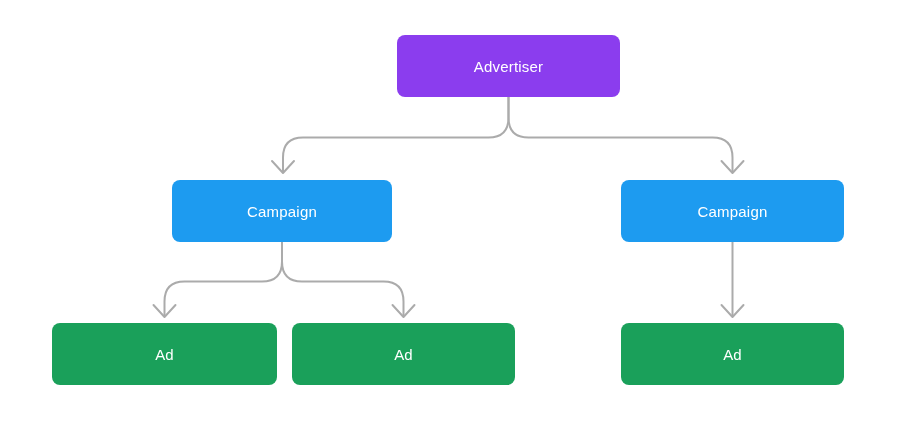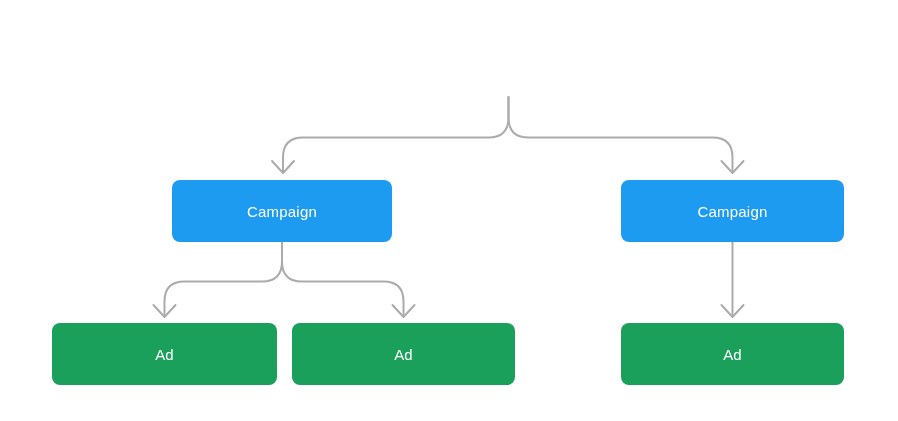--- a/index.html
+++ b/index.html
@@ -69,20 +69,23 @@
     <path d="M 282 242 L 282 261.5 Q 282 281.5 262 281.5 L 184.5 281.5 Q 164.5 281.5 164.5 301.5 L 164.5 316" style="stroke: rgb(171, 171, 171);"></path>
     <polyline points="153.5,305 164.5,317 175.5,305" style="stroke: rgb(171, 171, 171);"></polyline>
 
     <path d="M 282 242 L 282 261.5 Q 282 281.5 302 281.5 L 383.5 281.5 Q 403.5 281.5 403.5 301.5 L 403.5 316" style="stroke: rgb(171, 171, 171);"></path>
     <polyline points="392.5,305 403.5,317 414.5,305" style="stroke: rgb(171, 171, 171);"></polyline>
 
     <path d="M 732.5 242 L 732.5 316" style="stroke: rgb(171, 171, 171);"></path>
     <polyline points="721.5,305 732.5,317 743.5,305" style="stroke: rgb(171, 171, 171);"></polyline>
   </svg>
 
+  <div class="node node-advertiser" style="background-color: rgb(139, 61, 238);">
+    <span class="node-label" style="color: rgb(255, 255, 255);">Advertiser</span>
+  </div>
 
   <div class="node node-campaign-left" style="background-color: rgb(29, 155, 240);">
     <span class="node-label" style="color: rgb(255, 255, 255);">Campaign</span>
   </div>
 
   <div class="node node-campaign-right" style="background-color: rgb(29, 155, 240);">
     <span class="node-label" style="color: rgb(255, 255, 255);">Campaign</span>
   </div>
 
   <div class="node node-ad-1" style="background-color: rgb(26, 160, 90);">

